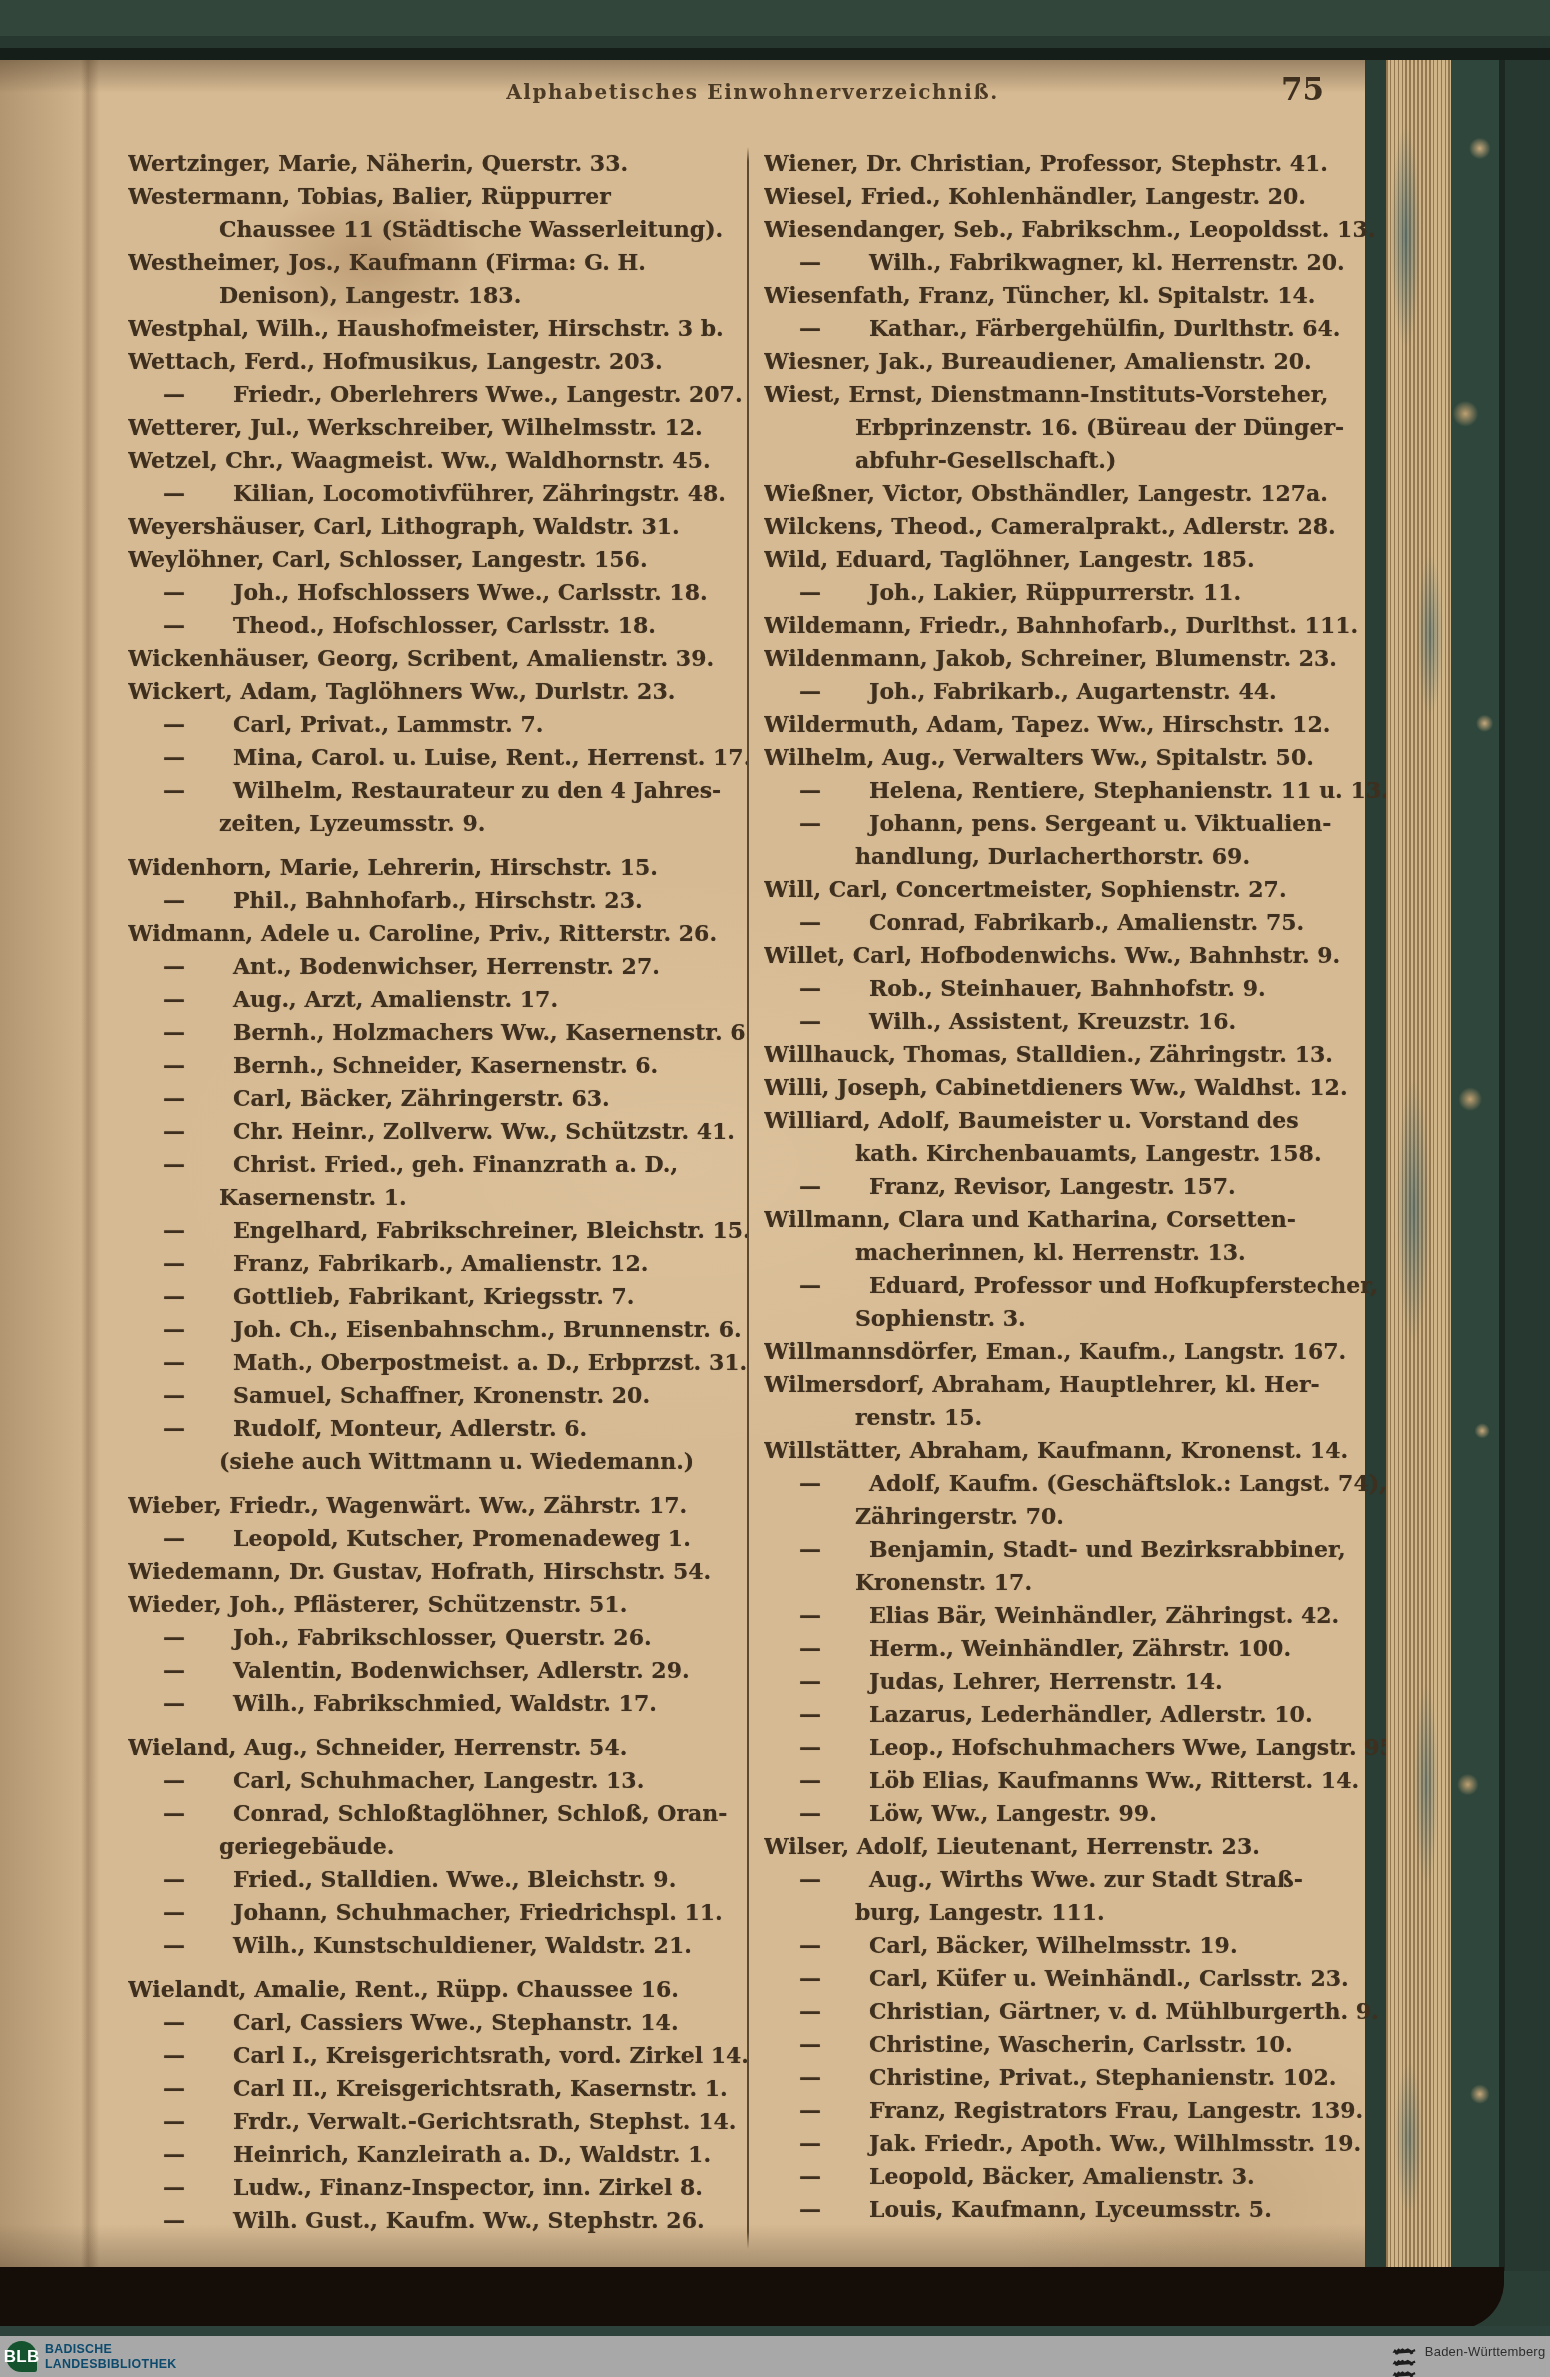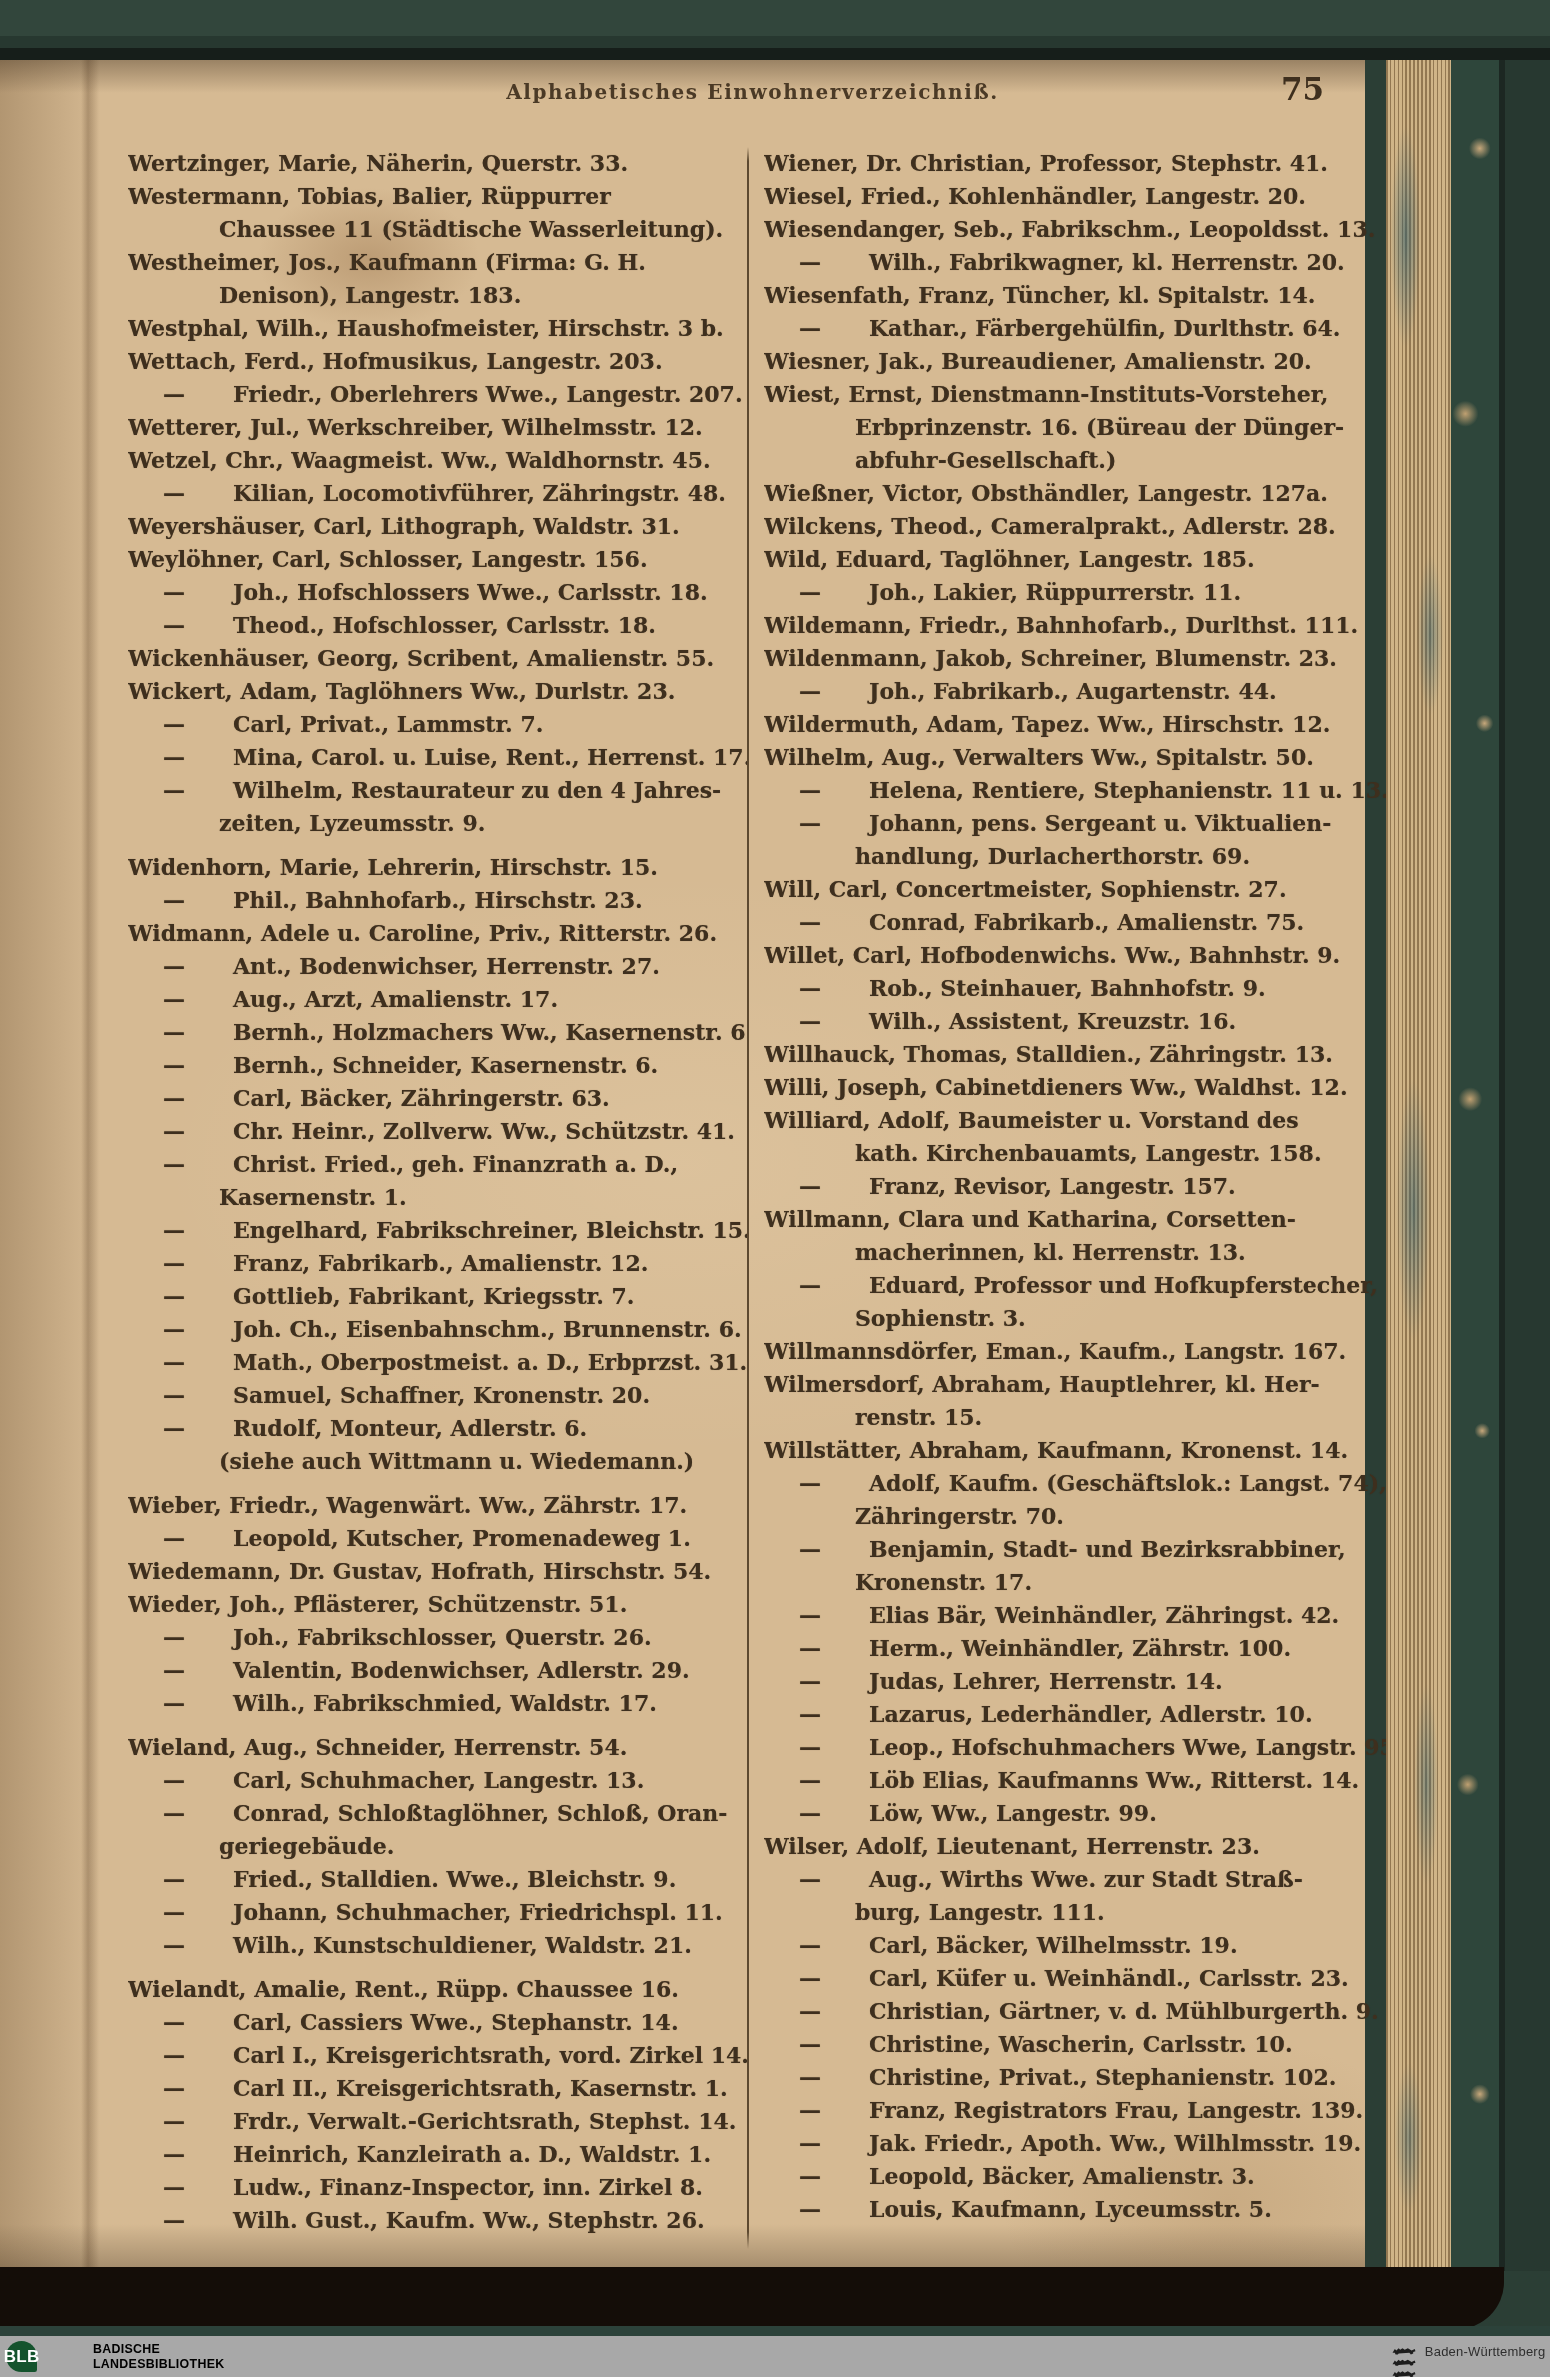--- a/index.html
+++ b/index.html
@@ -59,21 +59,21 @@
     text-shadow:0 0 0.8px rgba(62,47,30,.55);}
   .line.c{padding-left:91px;}
   .line.gap{margin-top:11px;}
   .dash{display:inline-block;width:70px;margin-left:35px;letter-spacing:0;}
   
   .footer{position:absolute;left:0;top:2336px;width:1550px;height:42px;background:#a8a8a8;
     font-family:"Liberation Sans", sans-serif;}
   .blb-badge{position:absolute;left:6.2px;top:5.4px;width:31px;height:31px;background:#14532d;
     border-radius:15.5px 15.5px 2.3px 15.5px;color:#ffffff;font-size:17px;font-weight:700;
     display:flex;align-items:center;justify-content:center;letter-spacing:0.4px;}
-  .blb-name{position:absolute;left:45px;top:6.2px;font-size:12.4px;line-height:14.7px;font-weight:700;color:#000000;letter-spacing:0.3px;margin-left:48px;}
+  .blb-name{position:absolute;left:45px;top:6.2px;font-size:12.4px;line-height:14.7px;font-weight:700;color:#0c4a6e;letter-spacing:0.3px;}
   .state-cluster{position:absolute;right:4.7px;top:8px;height:33px;display:flex;}
   .lions{width:26px;height:33px;margin-right:7.8px;}
   .state-label{font-size:13px;color:#2e2e2e;font-weight:400;letter-spacing:0.2px;}
 </style>
 </head>
 <body>
 
 <div class="photo">
   <div class="cover-top"></div>
 
@@ -90,21 +90,21 @@
           <div class="line n">Westphal, Wilh., Haushofmeister, Hirschstr. 3 b.</div>
           <div class="line n">Wettach, Ferd., Hofmusikus, Langestr. 203.</div>
           <div class="line d"><span class="dash">—</span><span>Friedr., Oberlehrers Wwe., Langestr. 207.</span></div>
           <div class="line n">Wetterer, Jul., Werkschreiber, Wilhelmsstr. 12.</div>
           <div class="line n">Wetzel, Chr., Waagmeist. Ww., Waldhornstr. 45.</div>
           <div class="line d"><span class="dash">—</span><span>Kilian, Locomotivführer, Zähringstr. 48.</span></div>
           <div class="line n">Weyershäuser, Carl, Lithograph, Waldstr. 31.</div>
           <div class="line n">Weylöhner, Carl, Schlosser, Langestr. 156.</div>
           <div class="line d"><span class="dash">—</span><span>Joh., Hofschlossers Wwe., Carlsstr. 18.</span></div>
           <div class="line d"><span class="dash">—</span><span>Theod., Hofschlosser, Carlsstr. 18.</span></div>
-          <div class="line n">Wickenhäuser, Georg, Scribent, Amalienstr. 55.</div>
+          <div class="line n">Wickenhäuser, Georg, Scribent, Amalienstr. 39.</div>
           <div class="line n">Wickert, Adam, Taglöhners Ww., Durlstr. 23.</div>
           <div class="line d"><span class="dash">—</span><span>Carl, Privat., Lammstr. 7.</span></div>
           <div class="line d"><span class="dash">—</span><span>Mina, Carol. u. Luise, Rent., Herrenst. 17.</span></div>
           <div class="line d"><span class="dash">—</span><span>Wilhelm, Restaurateur zu den 4 Jahres-</span></div>
           <div class="line c">zeiten, Lyzeumsstr. 9.</div>
           <div class="line n gap">Widenhorn, Marie, Lehrerin, Hirschstr. 15.</div>
           <div class="line d"><span class="dash">—</span><span>Phil., Bahnhofarb., Hirschstr. 23.</span></div>
           <div class="line n">Widmann, Adele u. Caroline, Priv., Ritterstr. 26.</div>
           <div class="line d"><span class="dash">—</span><span>Ant., Bodenwichser, Herrenstr. 27.</span></div>
           <div class="line d"><span class="dash">—</span><span>Aug., Arzt, Amalienstr. 17.</span></div>

